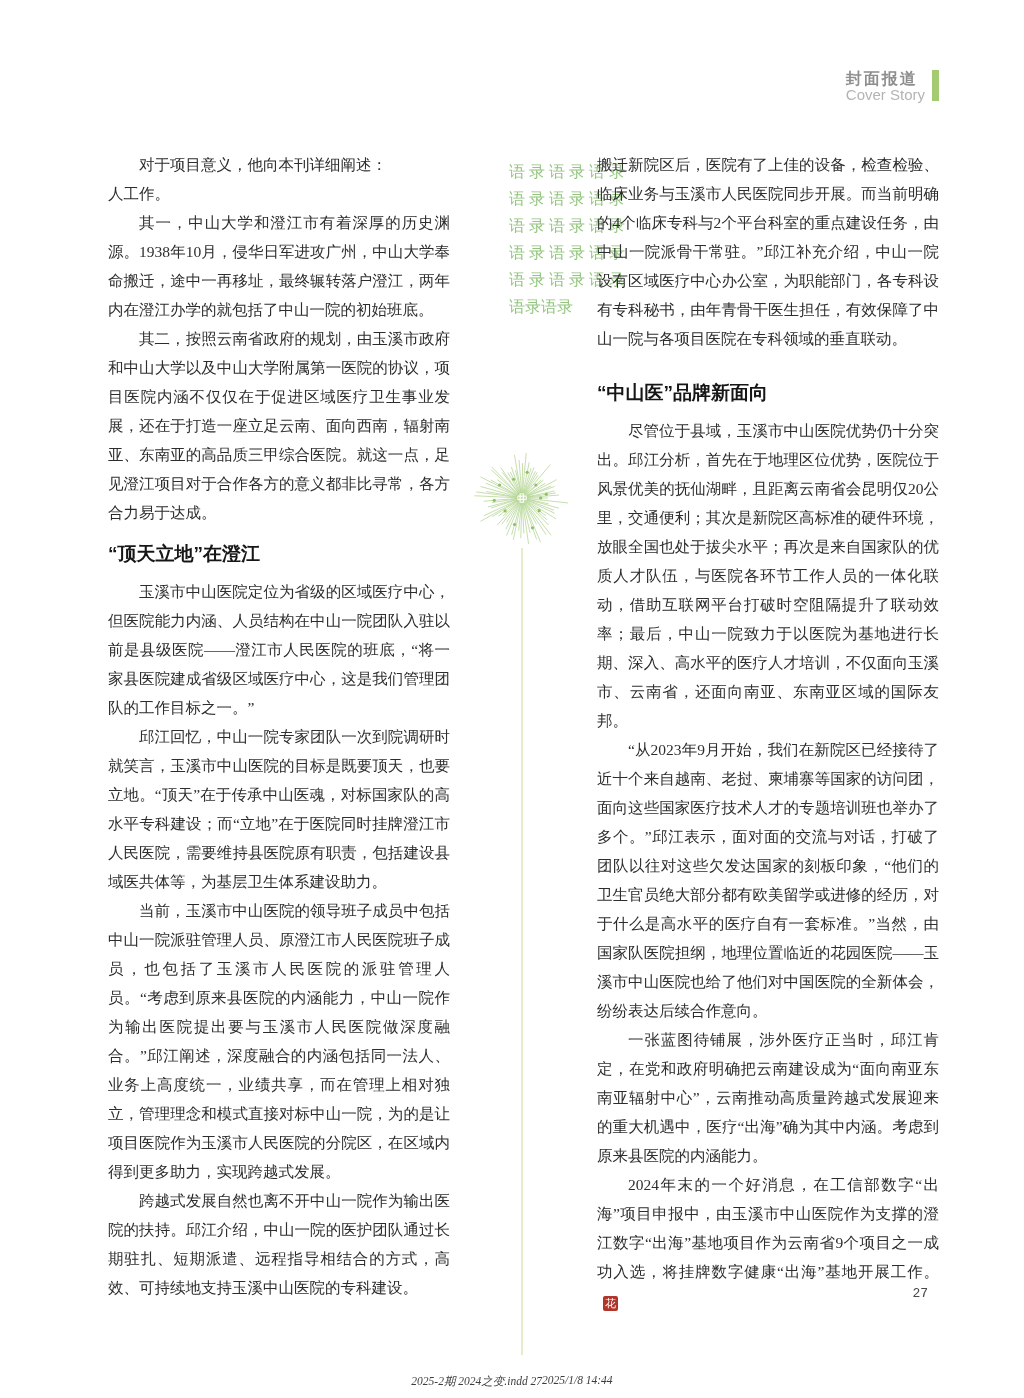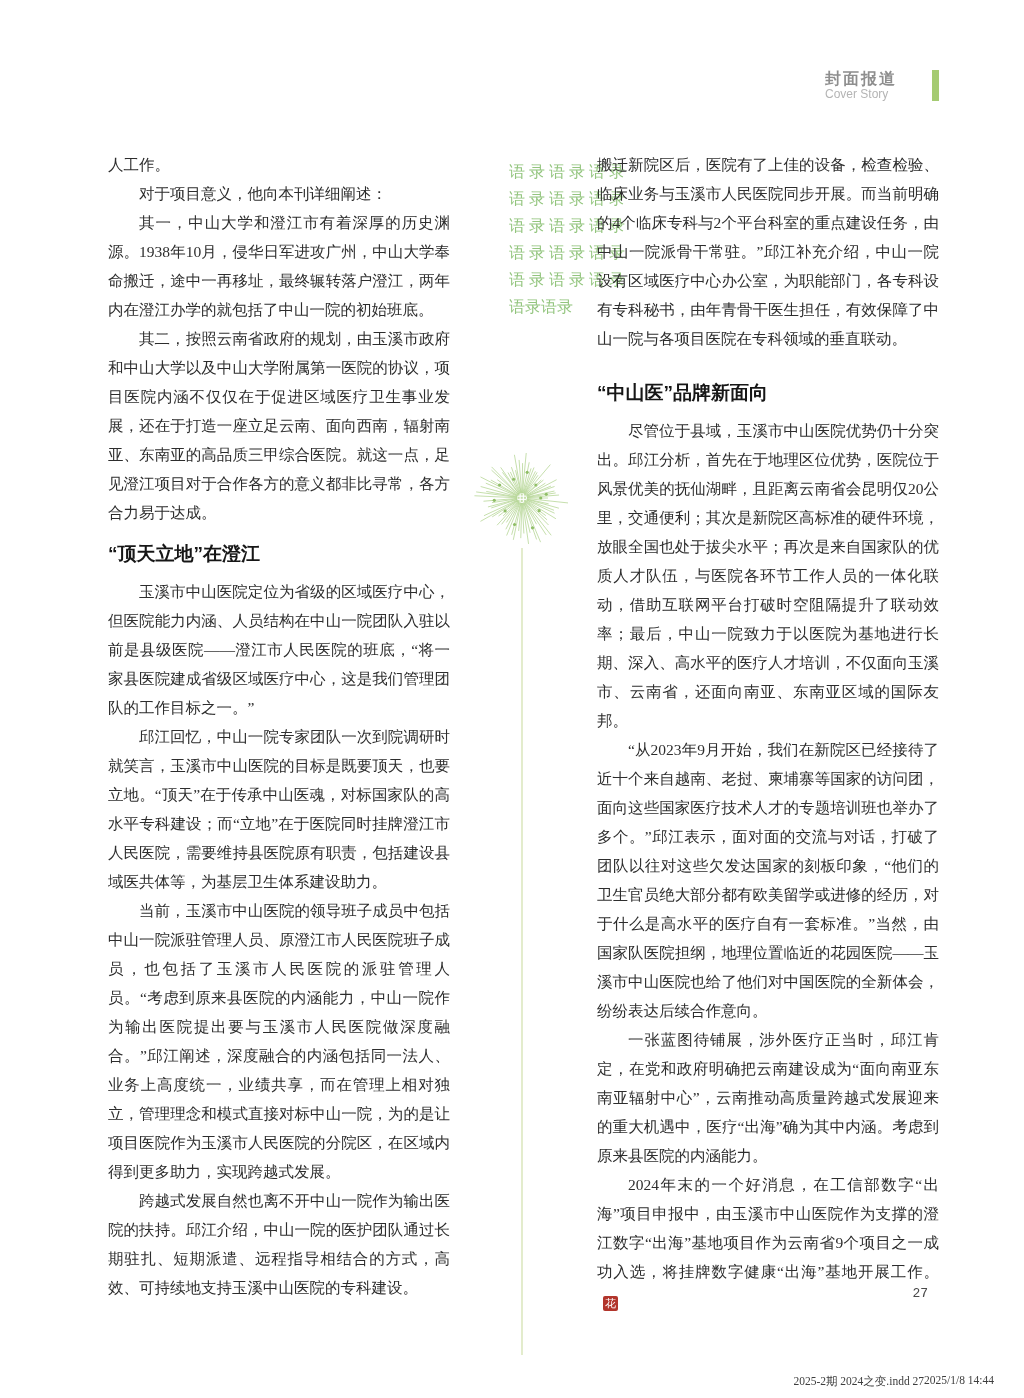--- a/index.html
+++ b/index.html
@@ -1,24 +1,24 @@
 <!DOCTYPE html>
 <html><head>
 <meta charset="utf-8">
 <style>
   html,body{margin:0;padding:0;background:#ffffff;}
   .page{position:relative;width:1024px;height:1398px;background:#ffffff;overflow:hidden;
         font-family:"Liberation Serif",serif;}
 
   
-  .page-header{position:absolute;top:70px;right:85px;display:flex;align-items:flex-start;gap:28px;}
+  .page-header{position:absolute;top:70px;right:85px;display:flex;align-items:flex-start;}
   .header-titles{text-align:left;}
   .header-cn{font-family:"Liberation Sans",sans-serif;font-weight:bold;font-size:16px;
              color:#8e8e8e;letter-spacing:2px;line-height:18px;}
-  .header-en{font-family:"Liberation Sans",sans-serif;font-size:12px;color:#b4b4b4;line-height:13px;}
+  .header-en{font-family:"Liberation Sans",sans-serif;font-size:15px;color:#b4b4b4;line-height:13px;}
   .header-bar{width:7px;height:31px;margin-left:7px;}
 
   
   .col{position:absolute;width:342px;}
   .col-left{left:108px;top:150px;}
   .col-right{left:597px;top:150px;}
   .body-p{margin:0;font-size:15.5px;line-height:29px;color:#2d2d2d;text-align:justify;}
   .body-p.indent{text-indent:2em;}
   .col-heading{font-family:"Liberation Sans",sans-serif;font-weight:bold;font-size:19px;
                color:#161616;margin:25px 0 9px 0;line-height:29px;}
@@ -35,39 +35,39 @@
 
   
   .seal{display:inline-block;width:15px;height:15px;border-radius:2px;color:#fff;
         font-family:"Liberation Sans",sans-serif;font-size:11px;line-height:15px;
         text-align:center;text-indent:0;margin-left:6px;vertical-align:-1px;}
 
   
   .page-number{position:absolute;top:1286px;right:96px;font-size:13px;color:#4a4a4a;
                font-family:Liberation Mono, monospace;}
   .page-footer{position:absolute;top:1374px;left:30px;right:30px;display:flex;
-               justify-content:flex-end;font-size:11.5px;color:#3d3d3d;
-               font-family:"Liberation Serif",serif;}
+               justify-content:center;font-size:11.5px;color:#3d3d3d;
+               font-family:"Liberation Serif",serif;font-style:italic;}
 </style>
 </head>
 <body>
 
 <div class="page">
 
   <header class="page-header">
     <div class="header-titles">
       <div class="header-cn">封面报道</div>
       <div class="header-en">Cover Story</div>
     </div>
     <div class="header-bar" id="header-bar" style="background: rgb(165, 203, 114);"></div>
   </header>
 
   <section class="col col-left" id="col-left">
+      <p class="body-p indent">对于项目意义，他向本刊详细阐述：</p>
       <p class="body-p">人工作。</p>
-      <p class="body-p indent">对于项目意义，他向本刊详细阐述：</p>
       <p class="body-p indent">其一，中山大学和澄江市有着深厚的历史渊源。1938年10月，侵华日军进攻广州，中山大学奉命搬迁，途中一再移址，最终辗转落户澄江，两年内在澄江办学的就包括了中山一院的初始班底。</p>
       <p class="body-p indent">其二，按照云南省政府的规划，由玉溪市政府和中山大学以及中山大学附属第一医院的协议，项目医院内涵不仅仅在于促进区域医疗卫生事业发展，还在于打造一座立足云南、面向西南，辐射南亚、东南亚的高品质三甲综合医院。就这一点，足见澄江项目对于合作各方的意义都非比寻常，各方合力易于达成。</p>
       <h3 class="col-heading">“顶天立地”在澄江</h3>
       <p class="body-p indent">玉溪市中山医院定位为省级的区域医疗中心，但医院能力内涵、人员结构在中山一院团队入驻以前是县级医院——澄江市人民医院的班底，“将一家县医院建成省级区域医疗中心，这是我们管理团队的工作目标之一。”</p>
       <p class="body-p indent">邱江回忆，中山一院专家团队一次到院调研时就笑言，玉溪市中山医院的目标是既要顶天，也要立地。“顶天”在于传承中山医魂，对标国家队的高水平专科建设；而“立地”在于医院同时挂牌澄江市人民医院，需要维持县医院原有职责，包括建设县域医共体等，为基层卫生体系建设助力。</p>
       <p class="body-p indent">当前，玉溪市中山医院的领导班子成员中包括中山一院派驻管理人员、原澄江市人民医院班子成员，也包括了玉溪市人民医院的派驻管理人员。“考虑到原来县医院的内涵能力，中山一院作为输出医院提出要与玉溪市人民医院做深度融合。”邱江阐述，深度融合的内涵包括同一法人、业务上高度统一，业绩共享，而在管理上相对独立，管理理念和模式直接对标中山一院，为的是让项目医院作为玉溪市人民医院的分院区，在区域内得到更多助力，实现跨越式发展。</p>
       <p class="body-p indent">跨越式发展自然也离不开中山一院作为输出医院的扶持。邱江介绍，中山一院的医护团队通过长期驻扎、短期派遣、远程指导相结合的方式，高效、可持续地支持玉溪中山医院的专科建设。</p>
     </section>
 
   <aside class="quote-col" id="quote-col" style="color: rgb(147, 197, 126);">

